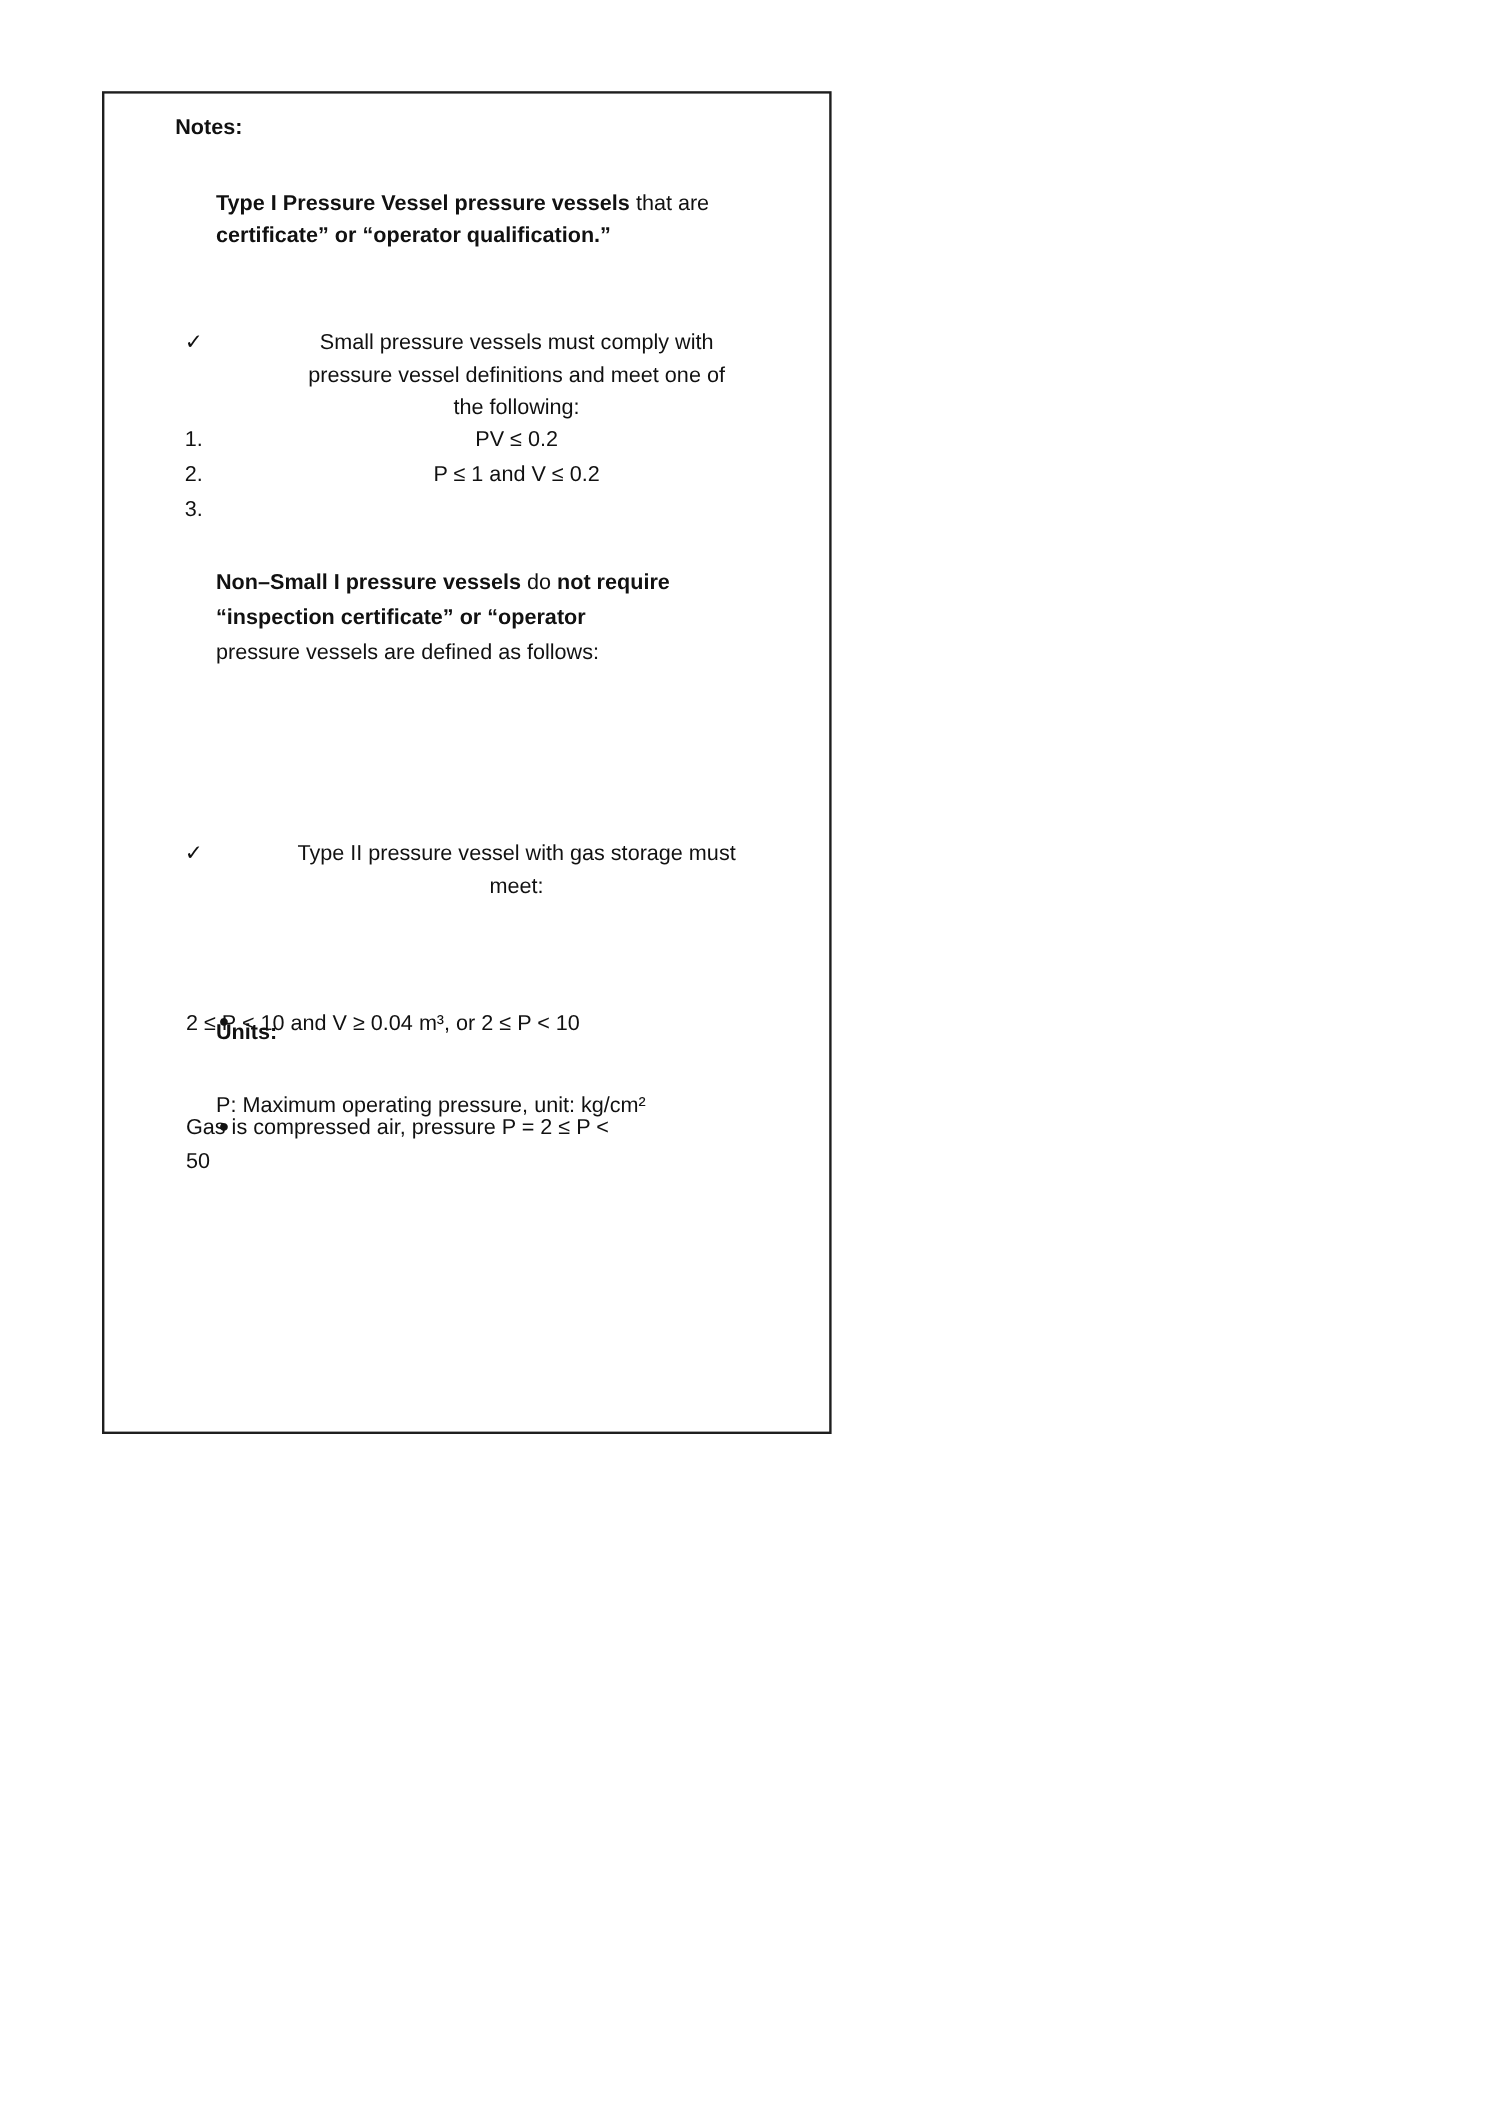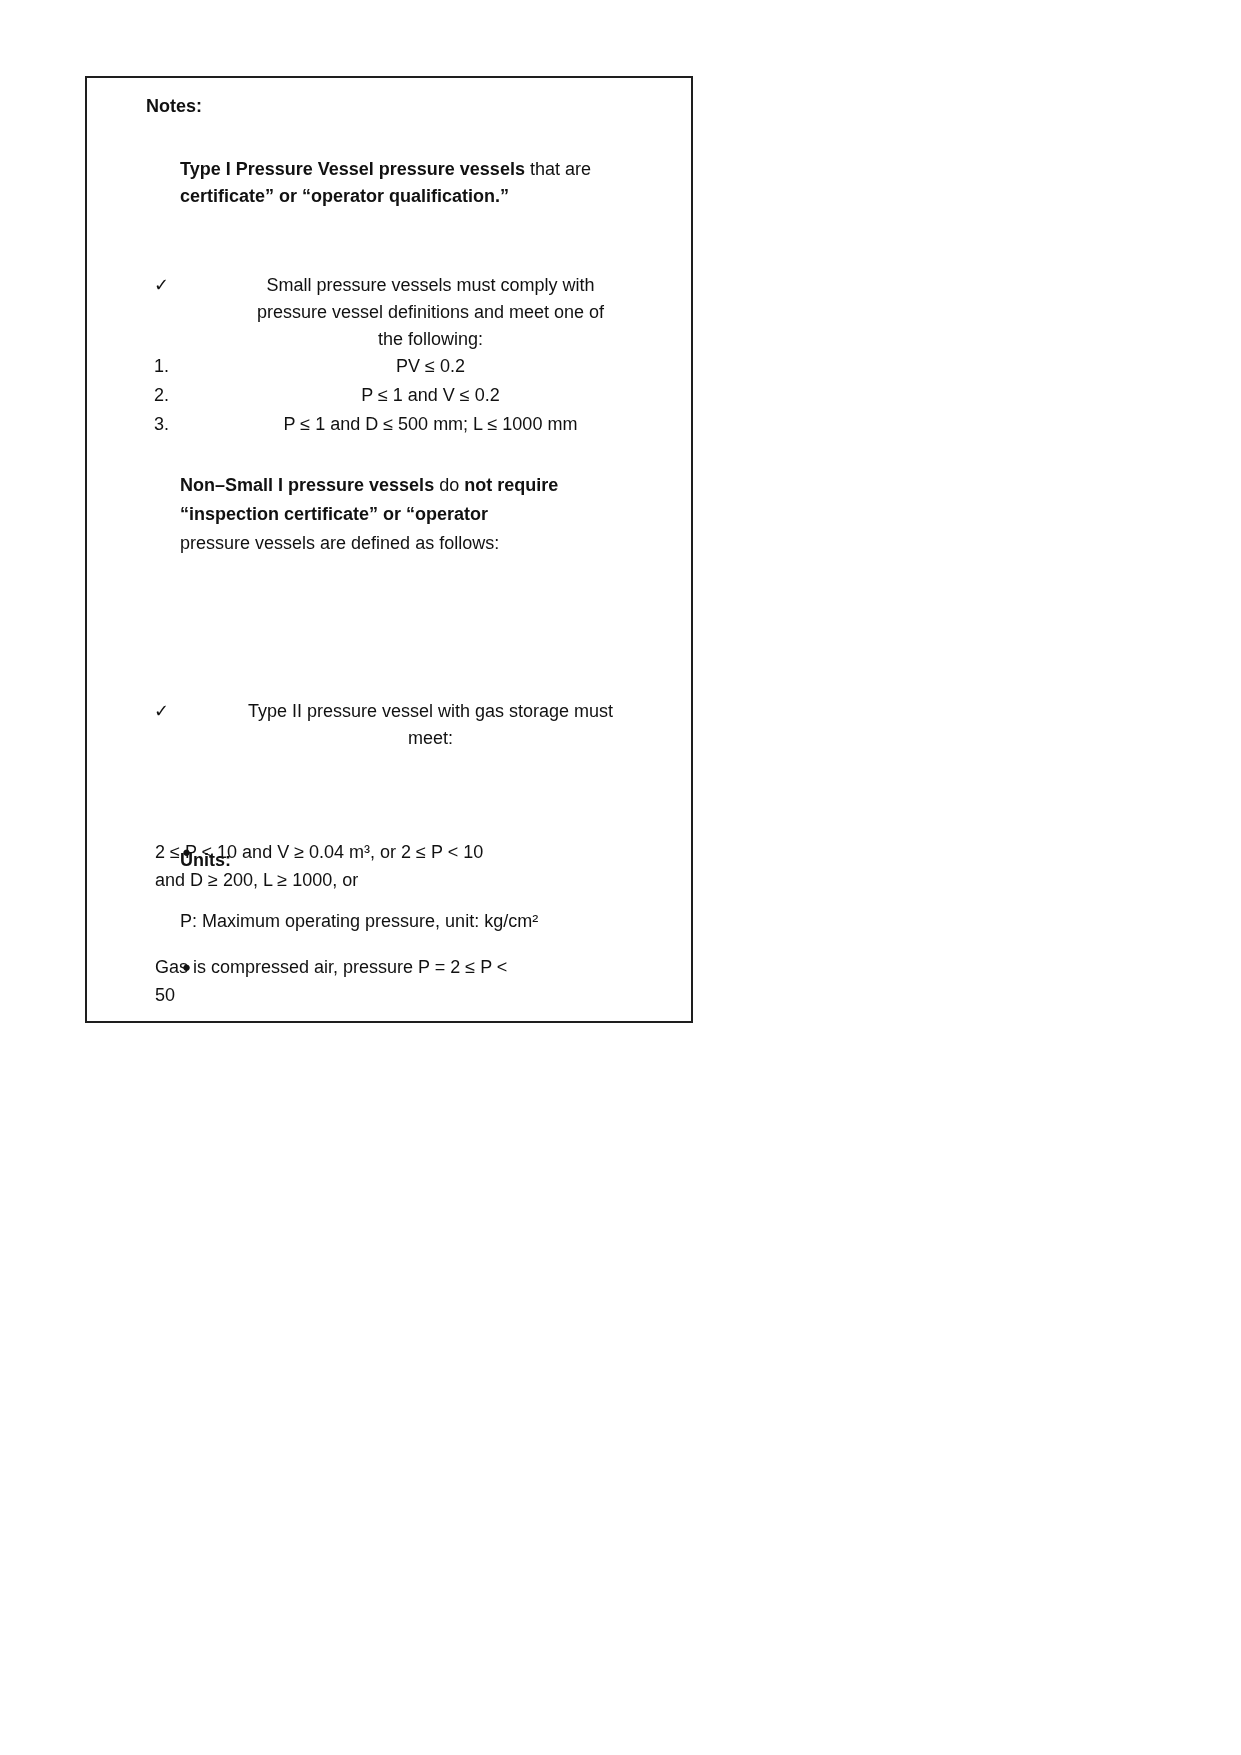--- a/index.html
+++ b/index.html
@@ -12,21 +12,21 @@
     font-family: "Liberation Sans", "DejaVu Sans", sans-serif;
     color: #111111;
     font-size: 18px;
     line-height: 27px;
   }
   .notes-box {
     position: absolute;
     left: 85px;
     top: 76px;
     width: 608px;
-    height: 947px;
+    height: 1119px;
     border: 2px solid #1e1e1e;
     background: #ffffff;
   }
   .blk { position: absolute; left: 0; right: 0; }
   .b { font-weight: bold; }
   .line { white-space: pre-wrap; }
   .lh29 { line-height: 29px; }
   .lh28 { line-height: 28px; }
   .title { font-weight: bold; }
   .marker {
@@ -70,21 +70,20 @@
       <div class="item num-item">
         <span class="marker num">1.</span>
         <div class="itxt line">PV ≤ 0.2</div>
       </div>
       <div class="item num-item">
         <span class="marker num">2.</span>
         <div class="itxt line">P ≤ 1 and V ≤ 0.2</div>
       </div>
       <div class="item num-item">
         <span class="marker num">3.</span>
-        <div class="itxt line">P ≤ 1 and D ≤ 500 mm; L ≤ 1000 mm</div>
       </div>
     </div>
 
     <div class="blk para lh29" style="top:393px;">
       <div class="line"><span class="b">Non–Small I pressure vessels</span><span> do </span><span class="b">not require</span></div>
       <div class="line"><span class="b">“inspection certificate” or “operator</span></div>
       <div class="line"><span>pressure vessels are defined as follows:</span></div>
     </div>
 
     <div class="blk item" style="top:539px;">
@@ -92,21 +91,20 @@
       <div class="itxt">
         <div class="line">Type II pressure vessel with gas storage must</div>
         <div class="line">meet:</div>
       </div>
     </div>
 
     <div class="blk item lh28" style="top:625px;">
       <span class="marker dot">●</span>
       <div class="btxt">
         <div class="line lh28">2 ≤ P &lt; 10 and V ≥ 0.04 m³, or 2 ≤ P &lt; 10</div>
-        <div class="line lh28">and D ≥ 200, L ≥ 1000, or</div>
       </div>
     </div>
 
     <div class="blk item lh28" style="top:684px;">
       <span class="marker dot">●</span>
       <div class="btxt">
         <div class="line lh28">Gas is compressed air, pressure P = 2 ≤ P &lt;</div>
         <div class="line lh28">50</div>
       </div>
     </div>

